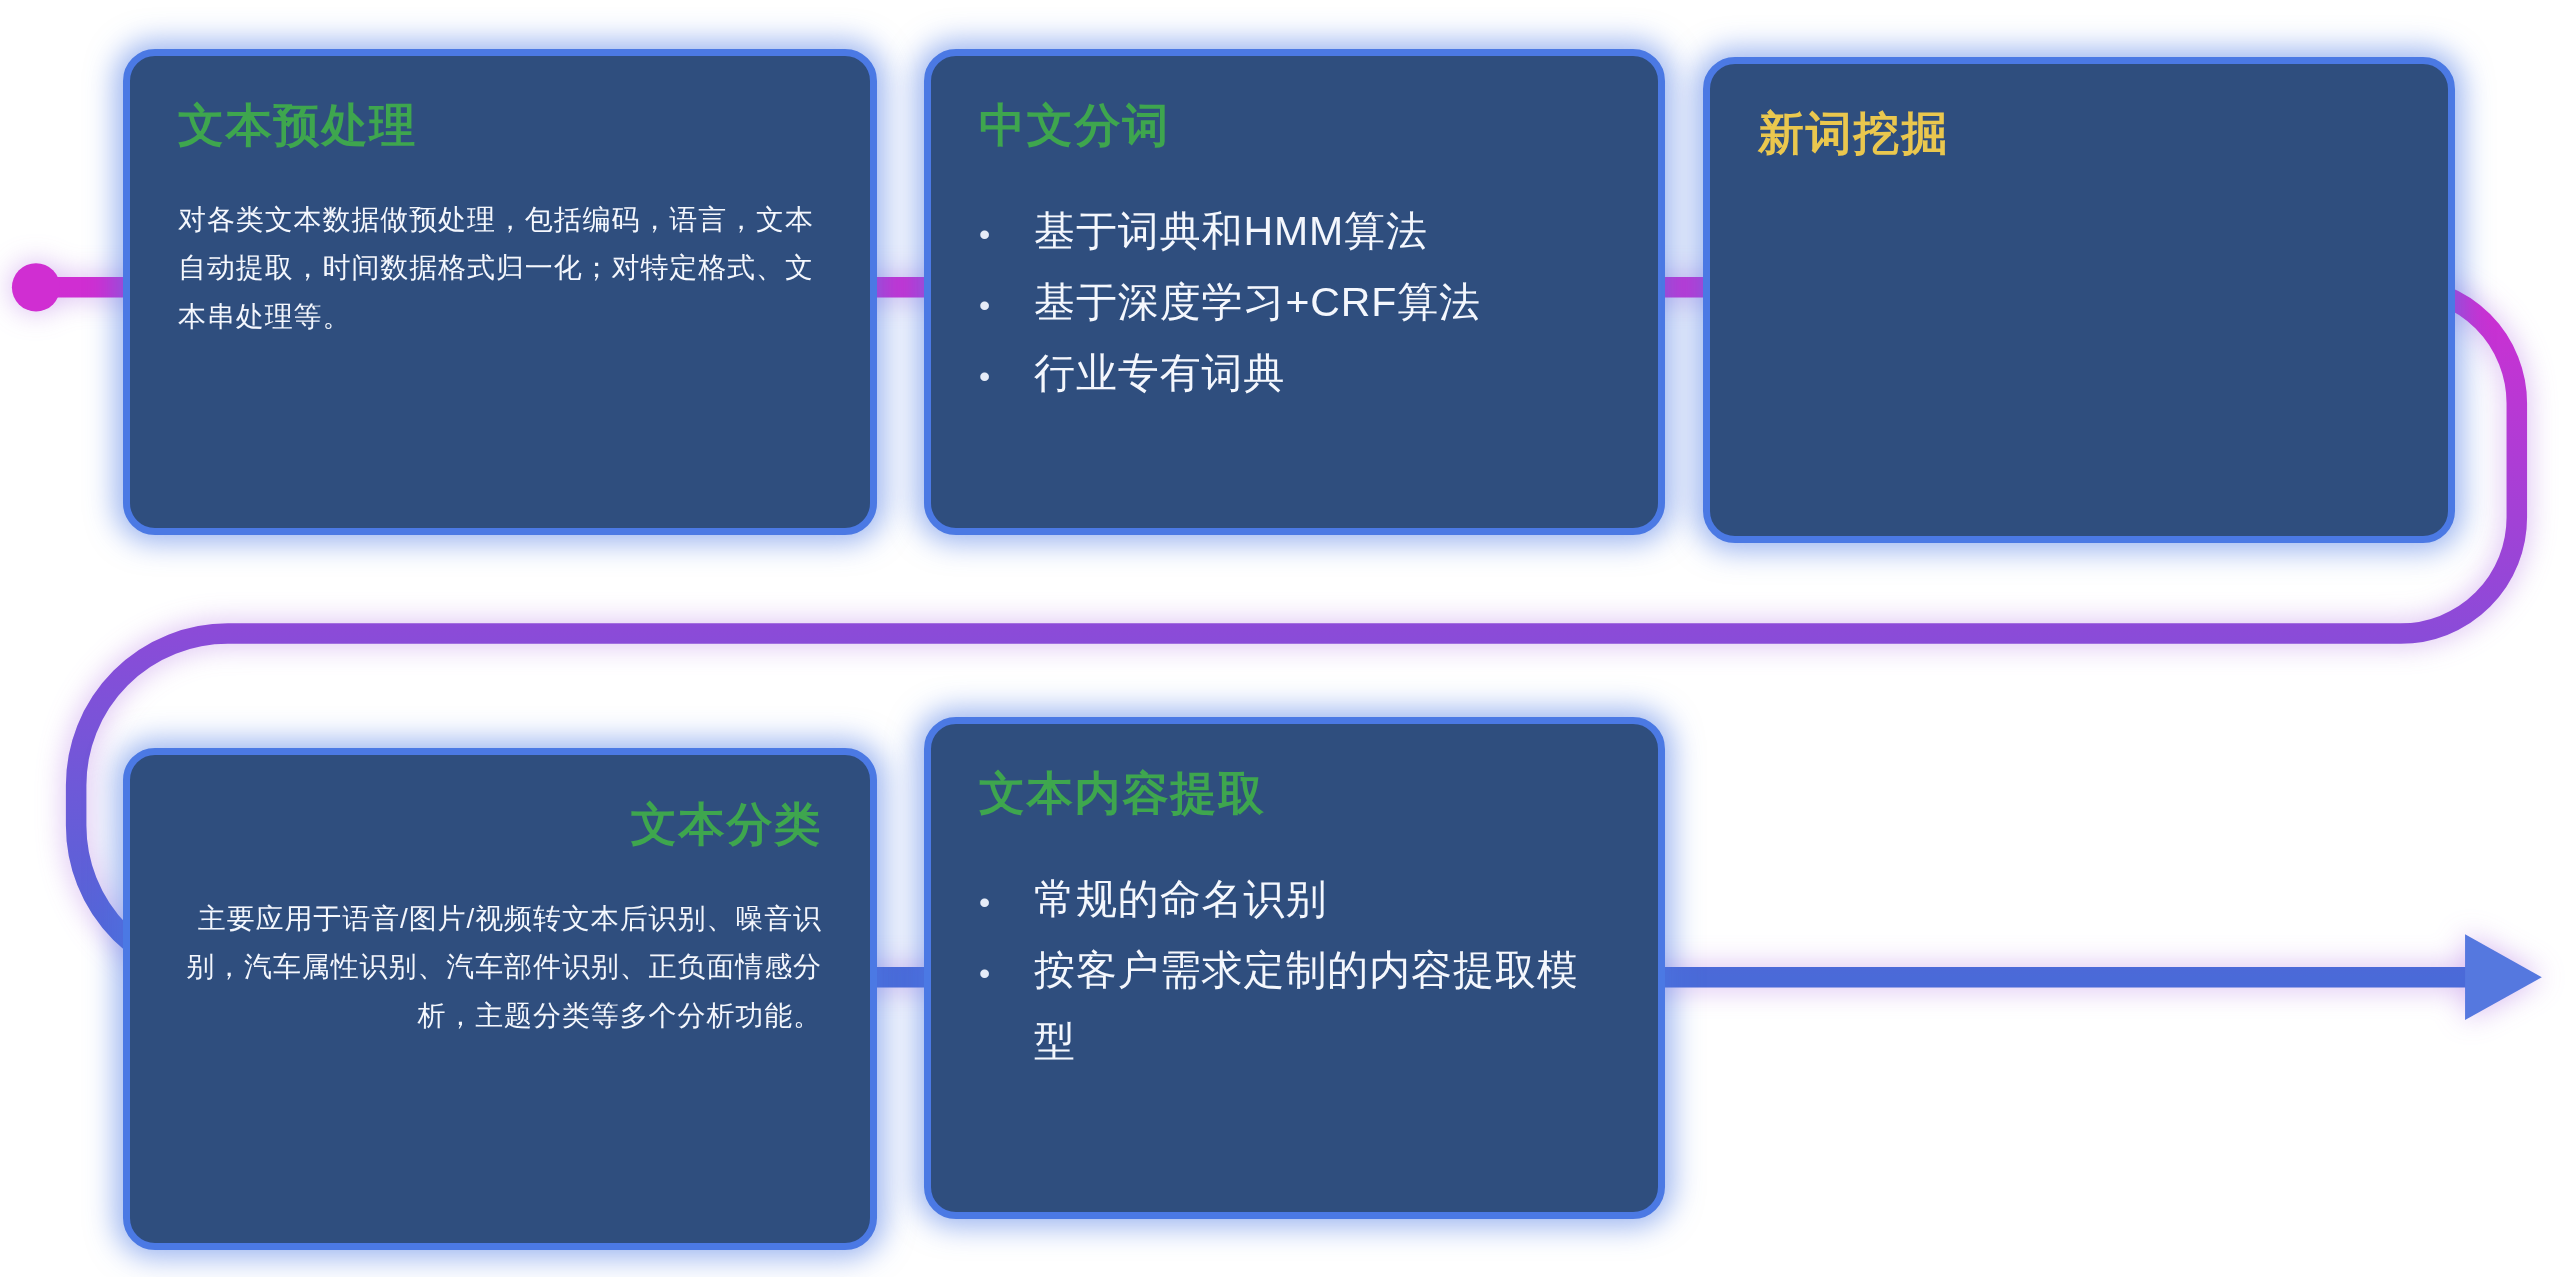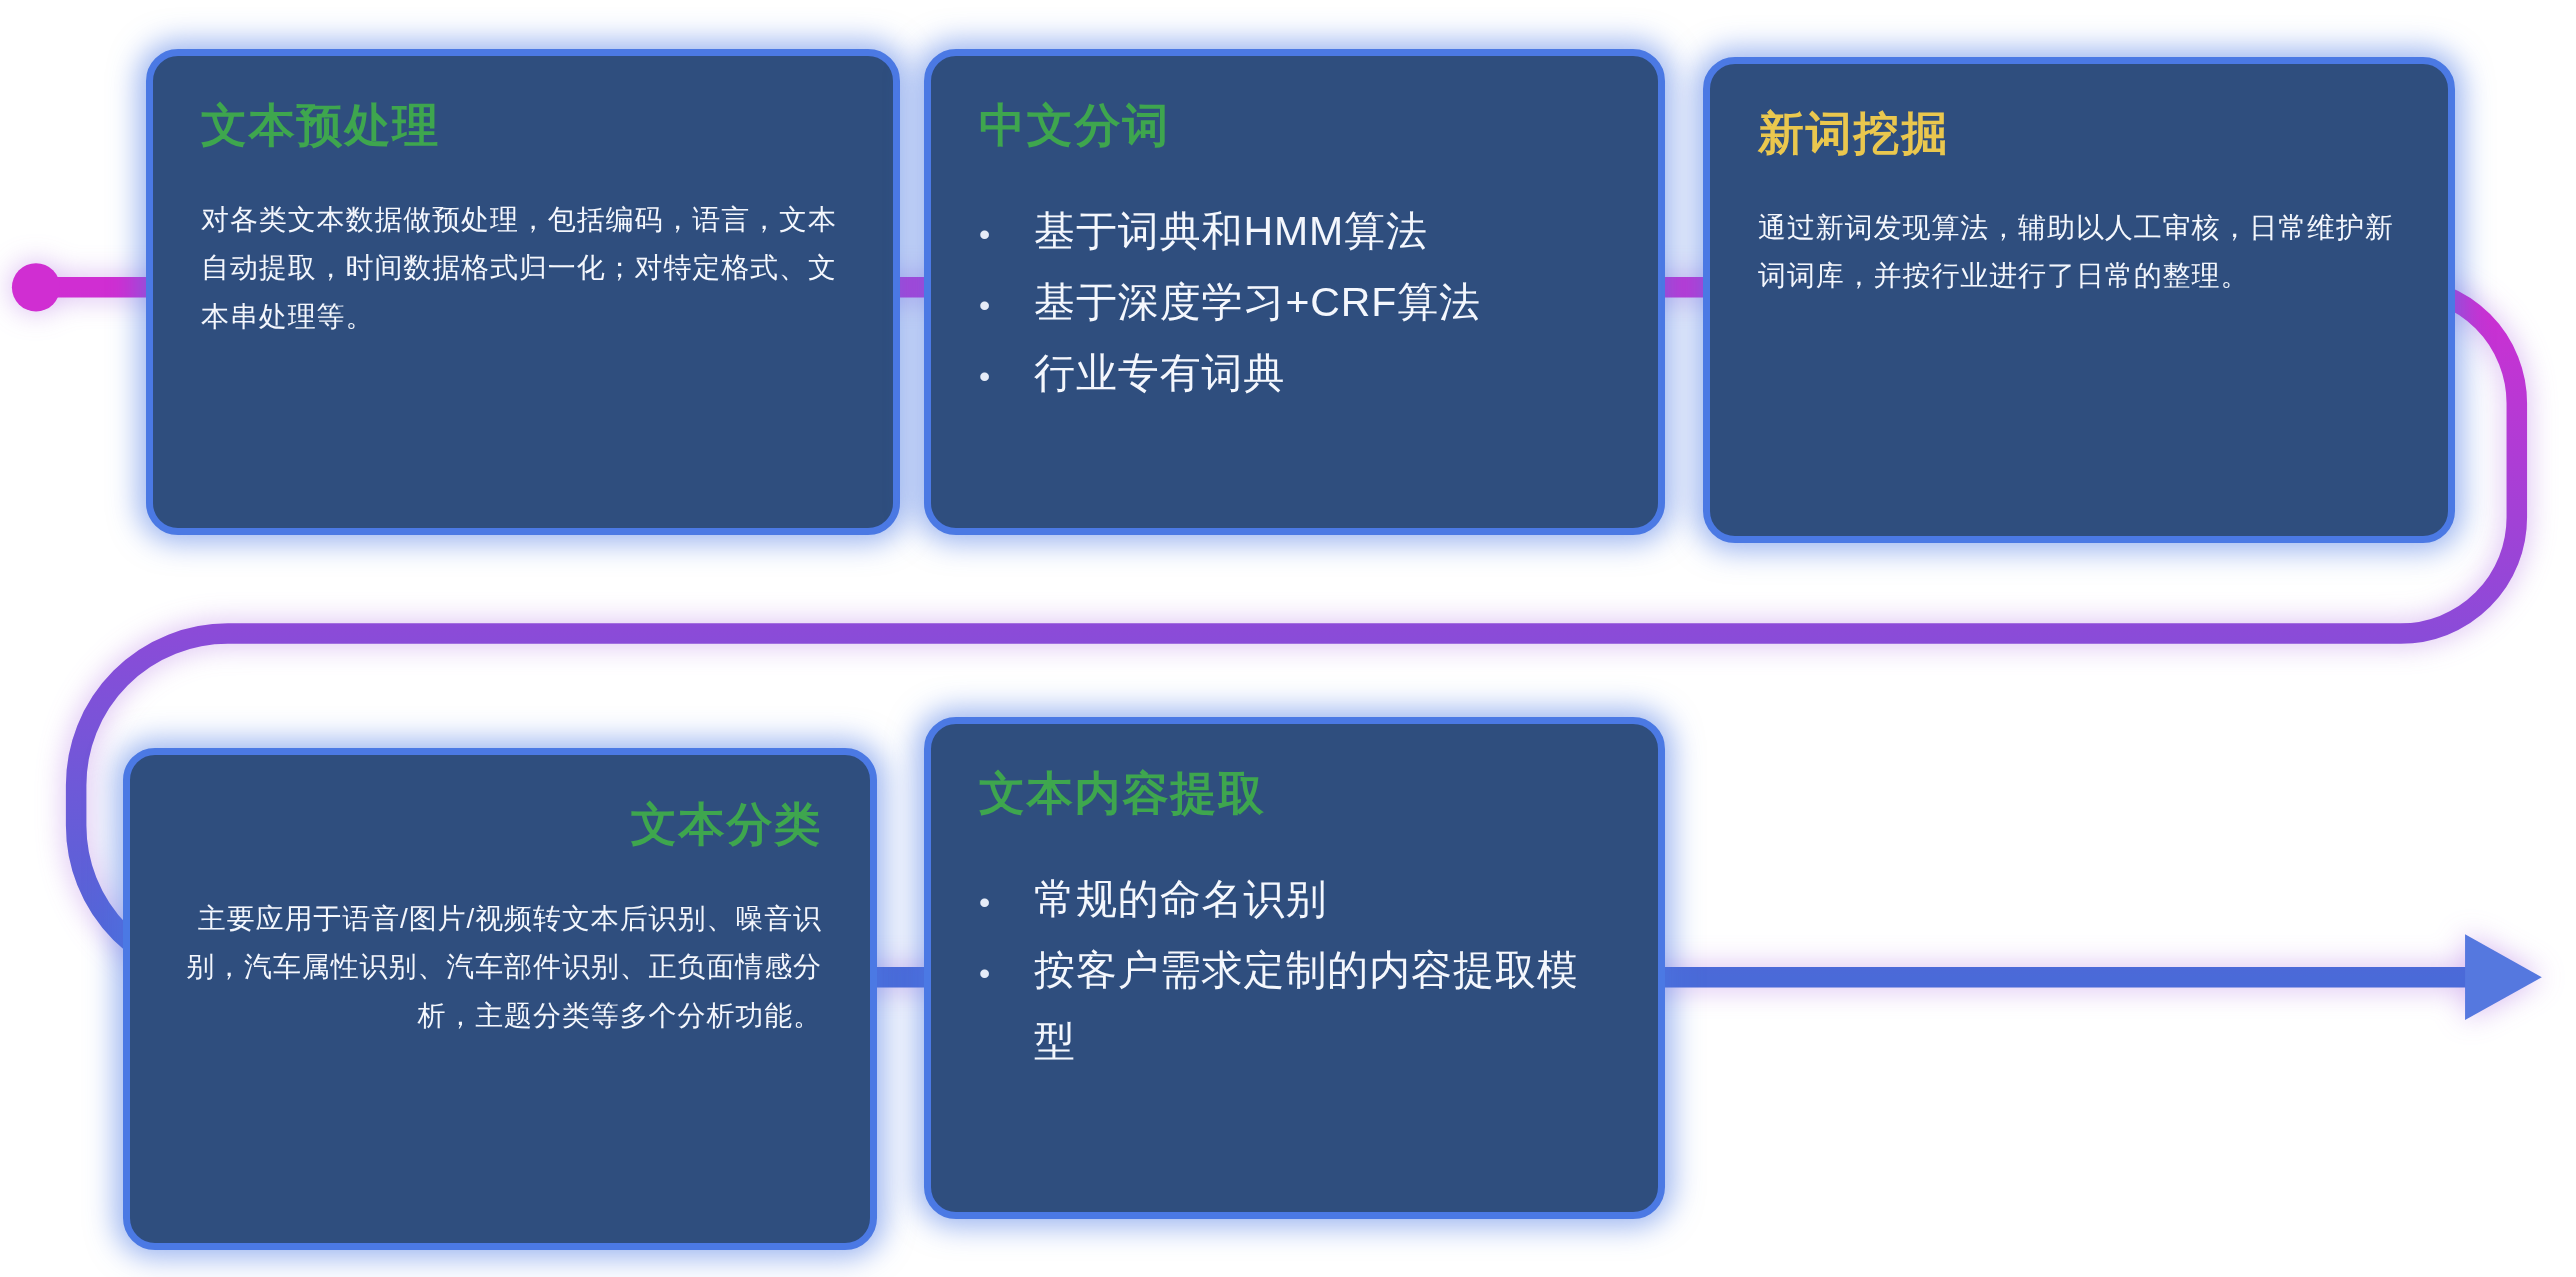--- a/index.html
+++ b/index.html
@@ -61,21 +61,21 @@
     line-height: 1.74;
     letter-spacing: 0.9px;
   }
   ul.bullets .dot {
     width: 55px;
     flex: 0 0 55px;
     font-size: 32px;
     color: #e6ecf8;
   }
   
-  .c1 { left: 123px;  top: 49px;  width: 754px; height: 486px; margin-left: 23px; }
+  .c1 { left: 123px;  top: 49px;  width: 754px; height: 486px; }
   .c2 { left: 924px; top: 49px;  width: 741px; height: 486px; }
   .c3 { left: 1703px; top: 49px;  width: 752px; height: 486px; margin-top: 8px; }
   .c4 { left: 123px;  top: 748px; width: 754px; height: 502px; text-align: right; }
   .c5 { left: 924px; top: 717px; width: 741px; height: 502px; }
   .c6 { left: 1703px; top: 748px; width: 752px; height: 502px; }
 </style>
 </head>
 <body>
 
 <div class="stage">
@@ -111,21 +111,20 @@
       </li>
       <li>
         <span class="dot">•</span>
         <span class="bullet-text">行业专有词典</span>
       </li>
     </ul>
   </section>
 
   <section class="card c3">
     <h2 class="title yellow">新词挖掘</h2>
-    <p class="body">通过新词发现算法，辅助以人工审核，日常维护新词词库，并按行业进行了日常的整理。</p>
   </section>
 
   <section class="card c4">
     <h2 class="title green">文本分类</h2>
     <p class="body">主要应用于语音/图片/视频转文本后识别、噪音识别，汽车属性识别、汽车部件识别、正负面情感分析，主题分类等多个分析功能。</p>
   </section>
 
   <section class="card c5">
     <h2 class="title green">文本内容提取</h2>
     <ul class="bullets">

